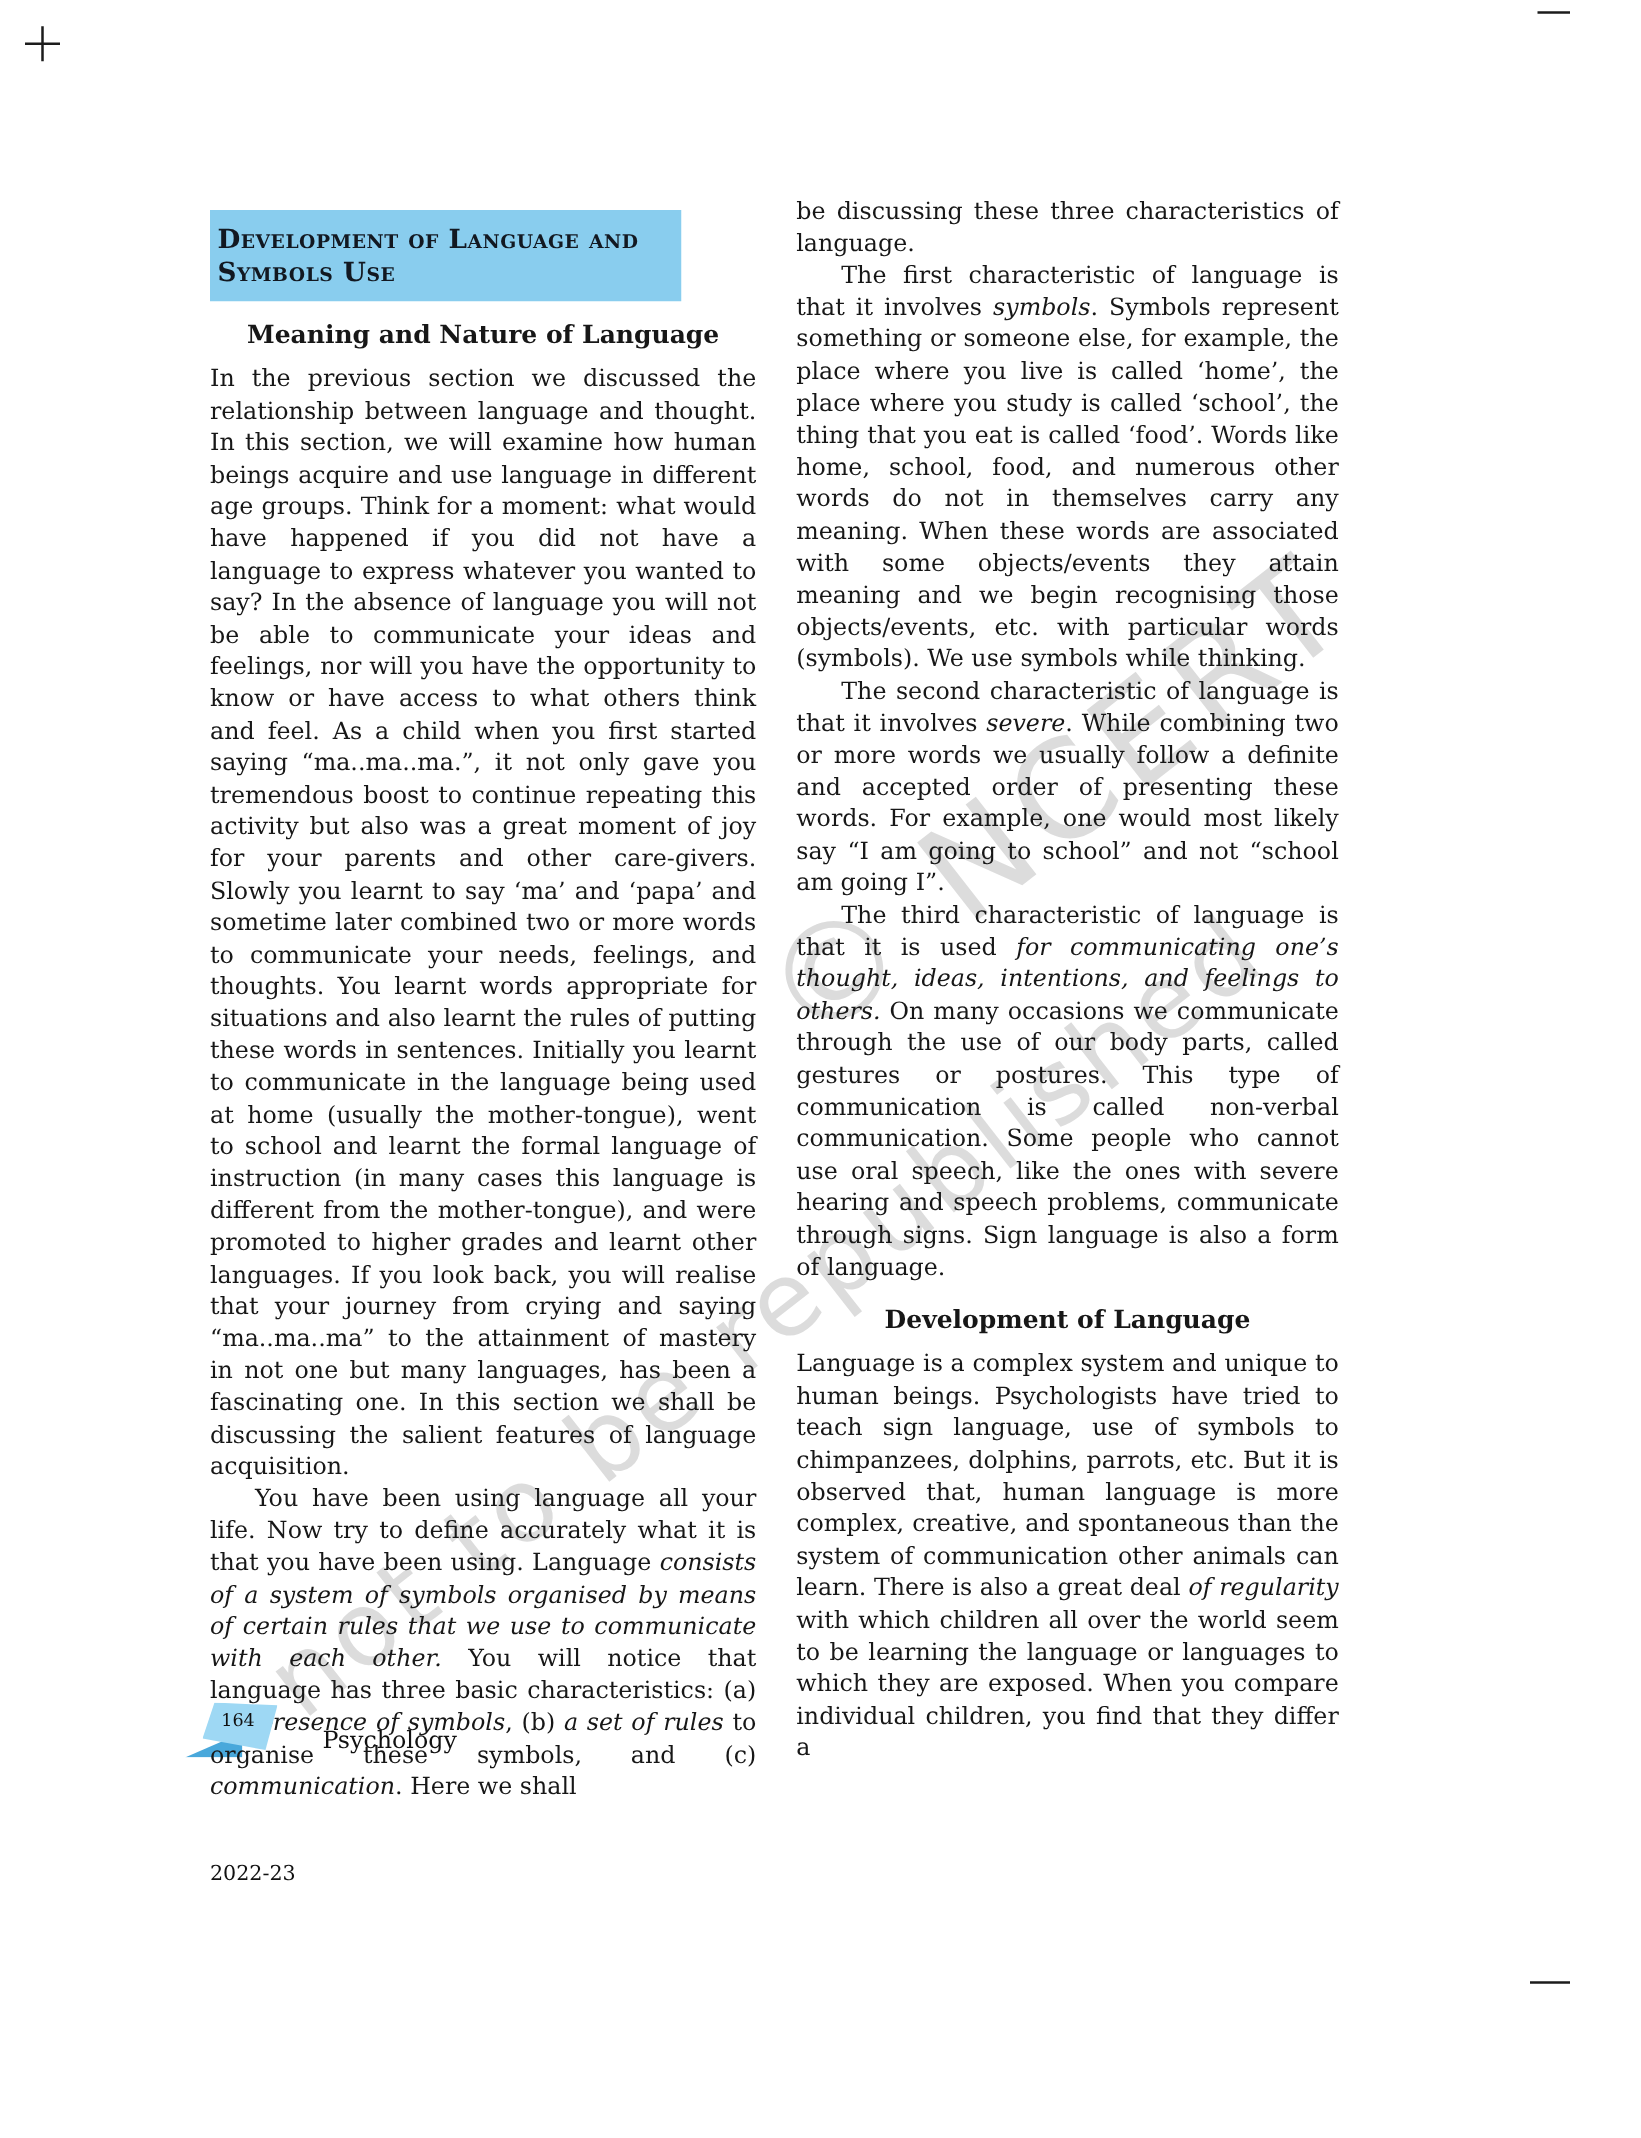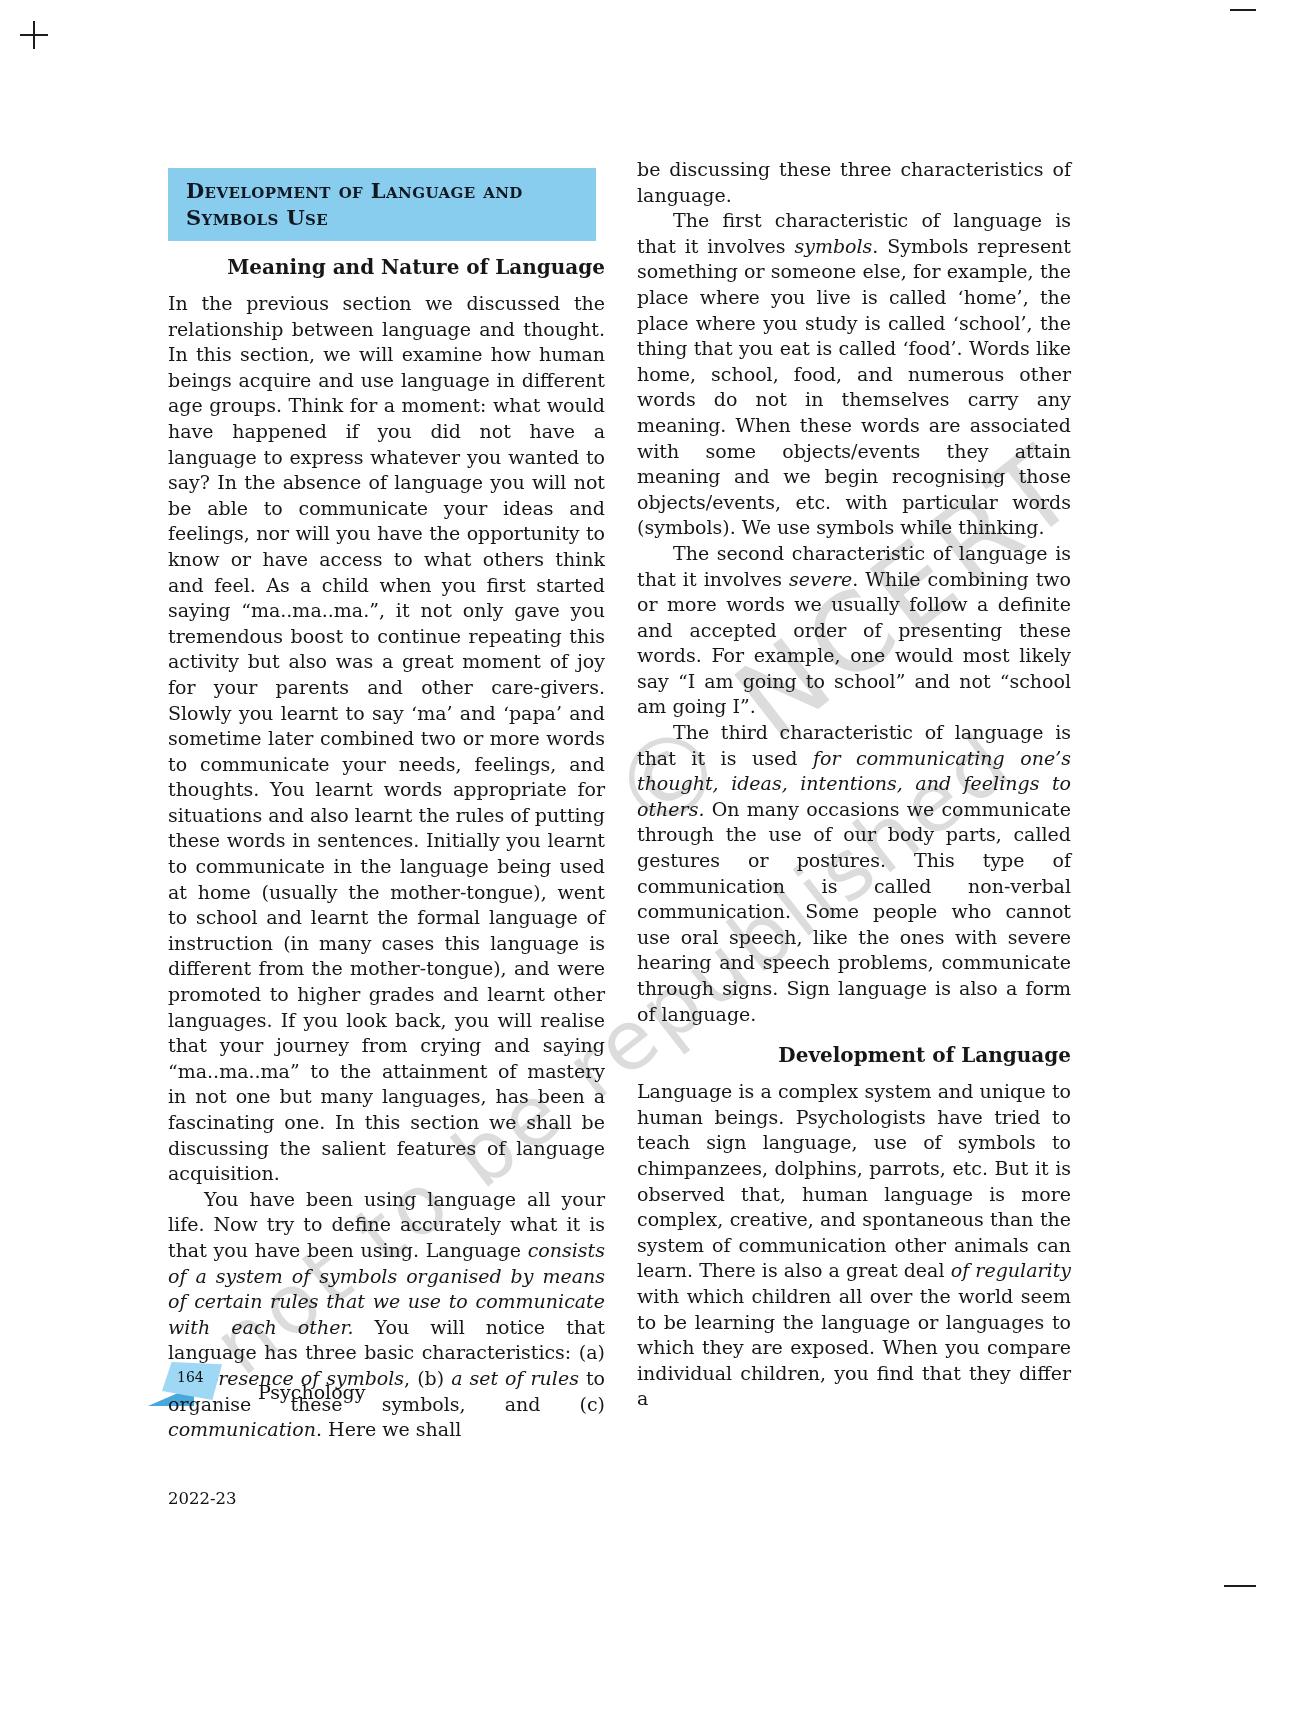--- a/index.html
+++ b/index.html
@@ -36,33 +36,33 @@
     font-size:19px; line-height:25.6px; text-align:justify;
   }
   .col-left  { left:168px; top:168px; width:437px; }
   .col-right { left:637px; top:157px; width:434px; }
   p.body { margin:0; }
   p.indent { text-indent:36px; }
   i { font-style:italic; }
 
   .banner {
     background:var(--banner_bg, #89CDEE);
-    width:428px;
-    padding:9px 14px 10px 18px;
+    width:377px;
+    padding:9px 14px 10px 6px;
     margin-bottom:13px;
     font-weight:bold;
     font-variant:small-caps;
     font-size:21px; line-height:27px;
     letter-spacing:0.4px;
     color:#121821;
     text-align:left;
   }
   .subhead {
     font-size:20px; font-weight:bold; line-height:26px;
-    text-align:right; margin:0 0 11px 0;
+    text-align:center; margin:0 0 11px 0;
   }
   .col-right .subhead { margin:15px 0 11px 0; }
 
   
   .badge {
     position:absolute; left:162px; top:1362px; width:60px; height:38px;
     background:var(--badge_bg, #9ED8F4);
     clip-path:polygon(16% 0, 100% 6%, 84% 100%, 0 76%);
     z-index:1;
   }

